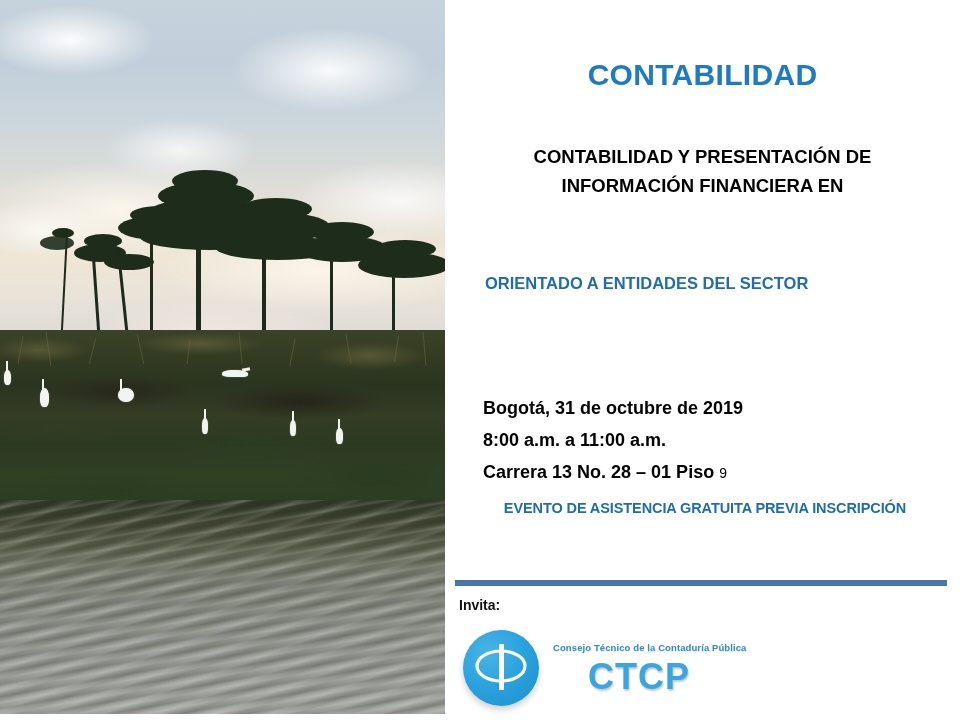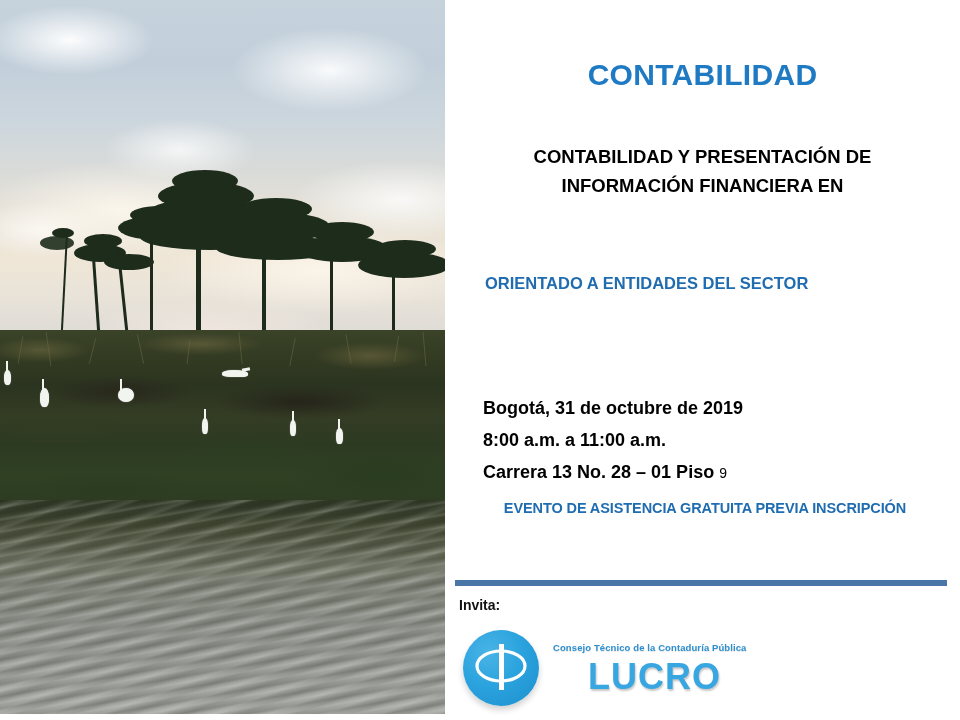--- a/index.html
+++ b/index.html
@@ -448,17 +448,17 @@
     <div class="invita">Invita:</div>
 
     <div class="logo-block">
       <div class="logo-mark">
         <svg width="76" height="76" viewBox="0 0 76 76" aria-hidden="true">
           <ellipse cx="38" cy="36" rx="24" ry="15" fill="none" stroke="#ffffff" stroke-width="3.2"></ellipse>
           <rect x="36" y="14" width="5" height="46" fill="#ffffff"></rect>
         </svg>
       </div>
       <div class="logo-tagline">Consejo Técnico de la Contaduría Pública</div>
-      <div class="logo-acronym">LUCRO</div>
+      <div class="logo-acronym">CTCP</div>
     </div>
 
   </div>
 </div>
 
 </body></html>

